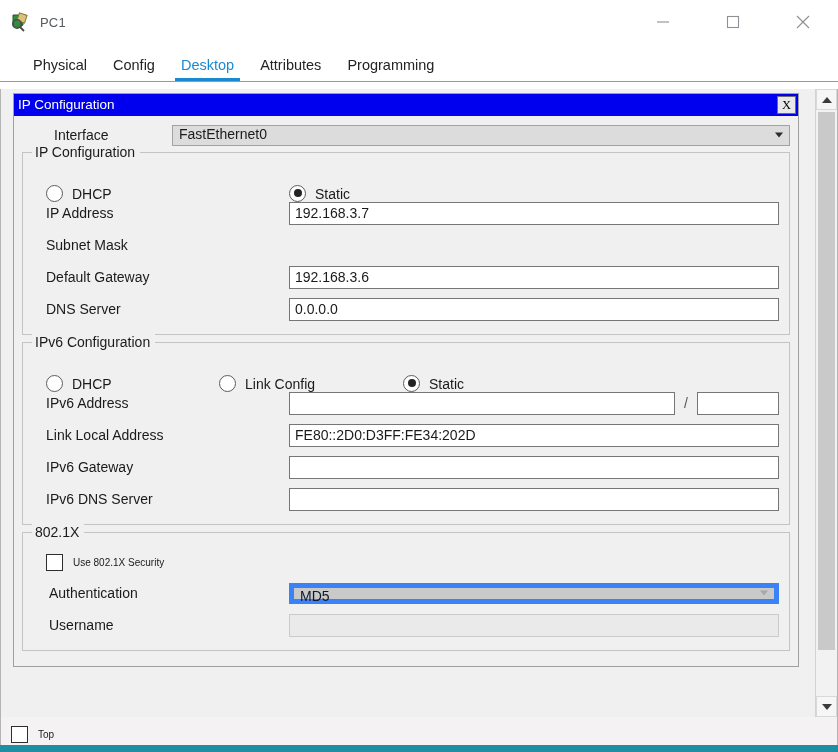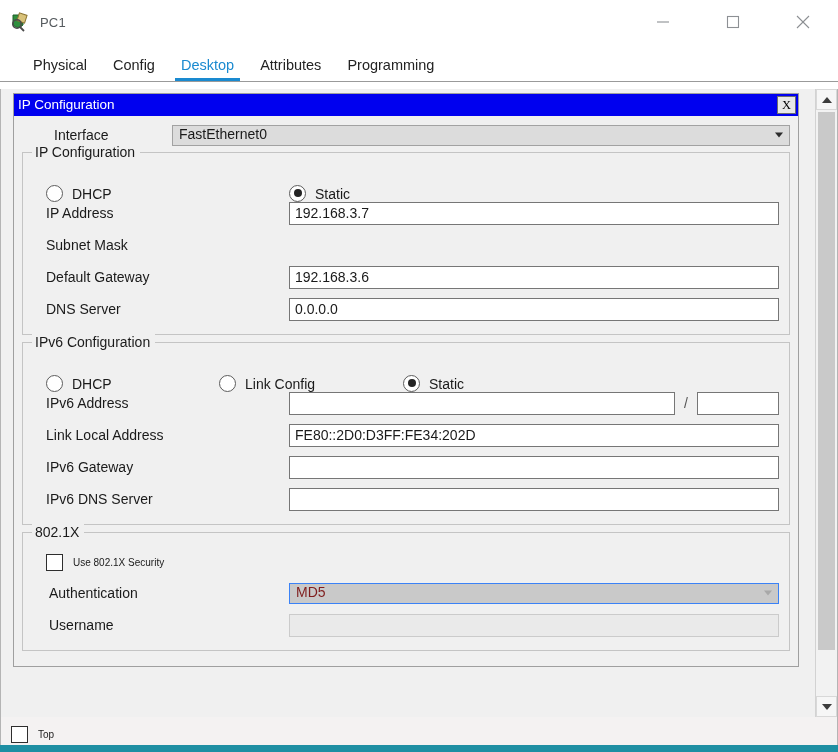--- a/index.html
+++ b/index.html
@@ -176,22 +176,22 @@
     right: 6px;
     top: 50%;
     transform: translateY(-50%);
     width: 0; height: 0;
     border-left: 4px solid transparent;
     border-right: 4px solid transparent;
     border-top: 5px solid #2b2b2b;
   }
   .combo.disabled {
     background: #c9c9c9;
-    border: 1px solid #3b82f6;
-    color: #7f1d1d;
+    border: 5px solid #3b82f6;
+    color: #0f172a;
   }
   .combo.disabled .caret { border-top-color: #a8a8a8; }
 
   
   .group {
     border: 1px solid #c4c4c4;
     margin-bottom: 7px;
     padding: 0 10px 9px 10px;
     position: relative;
   }

